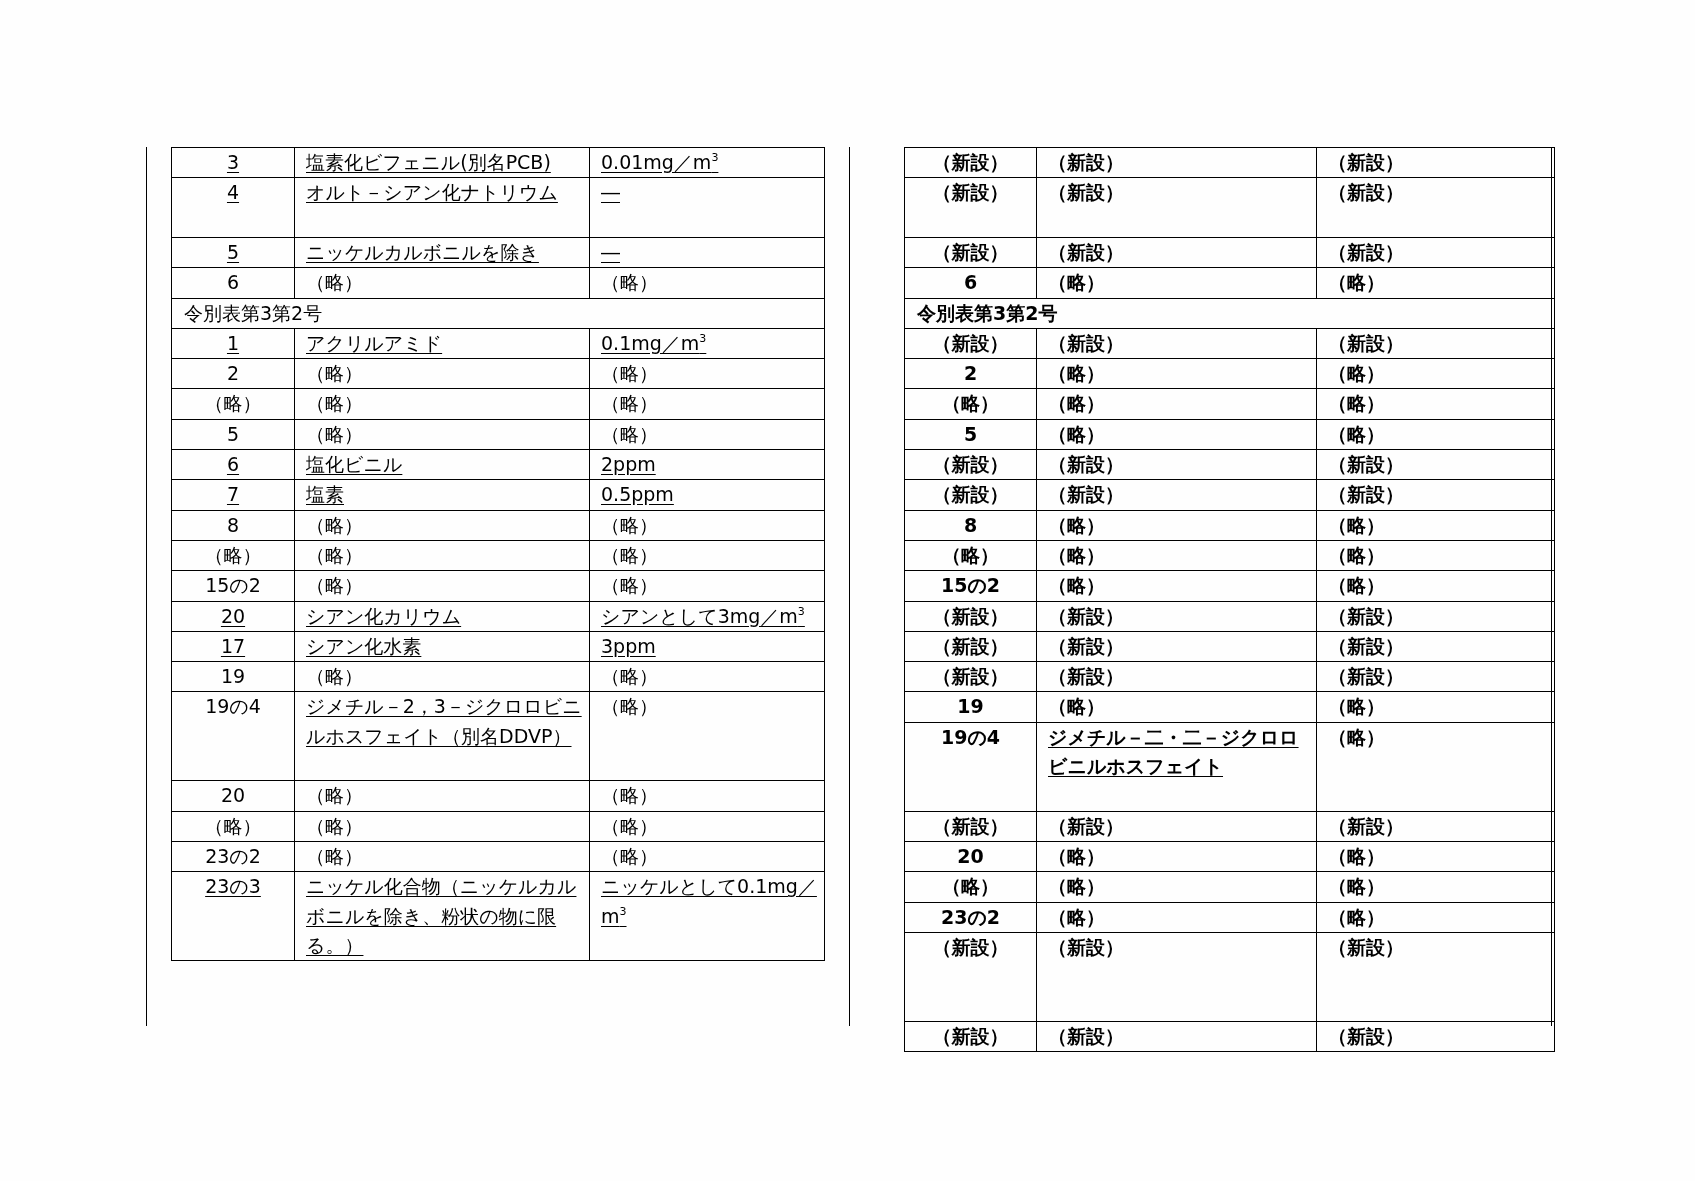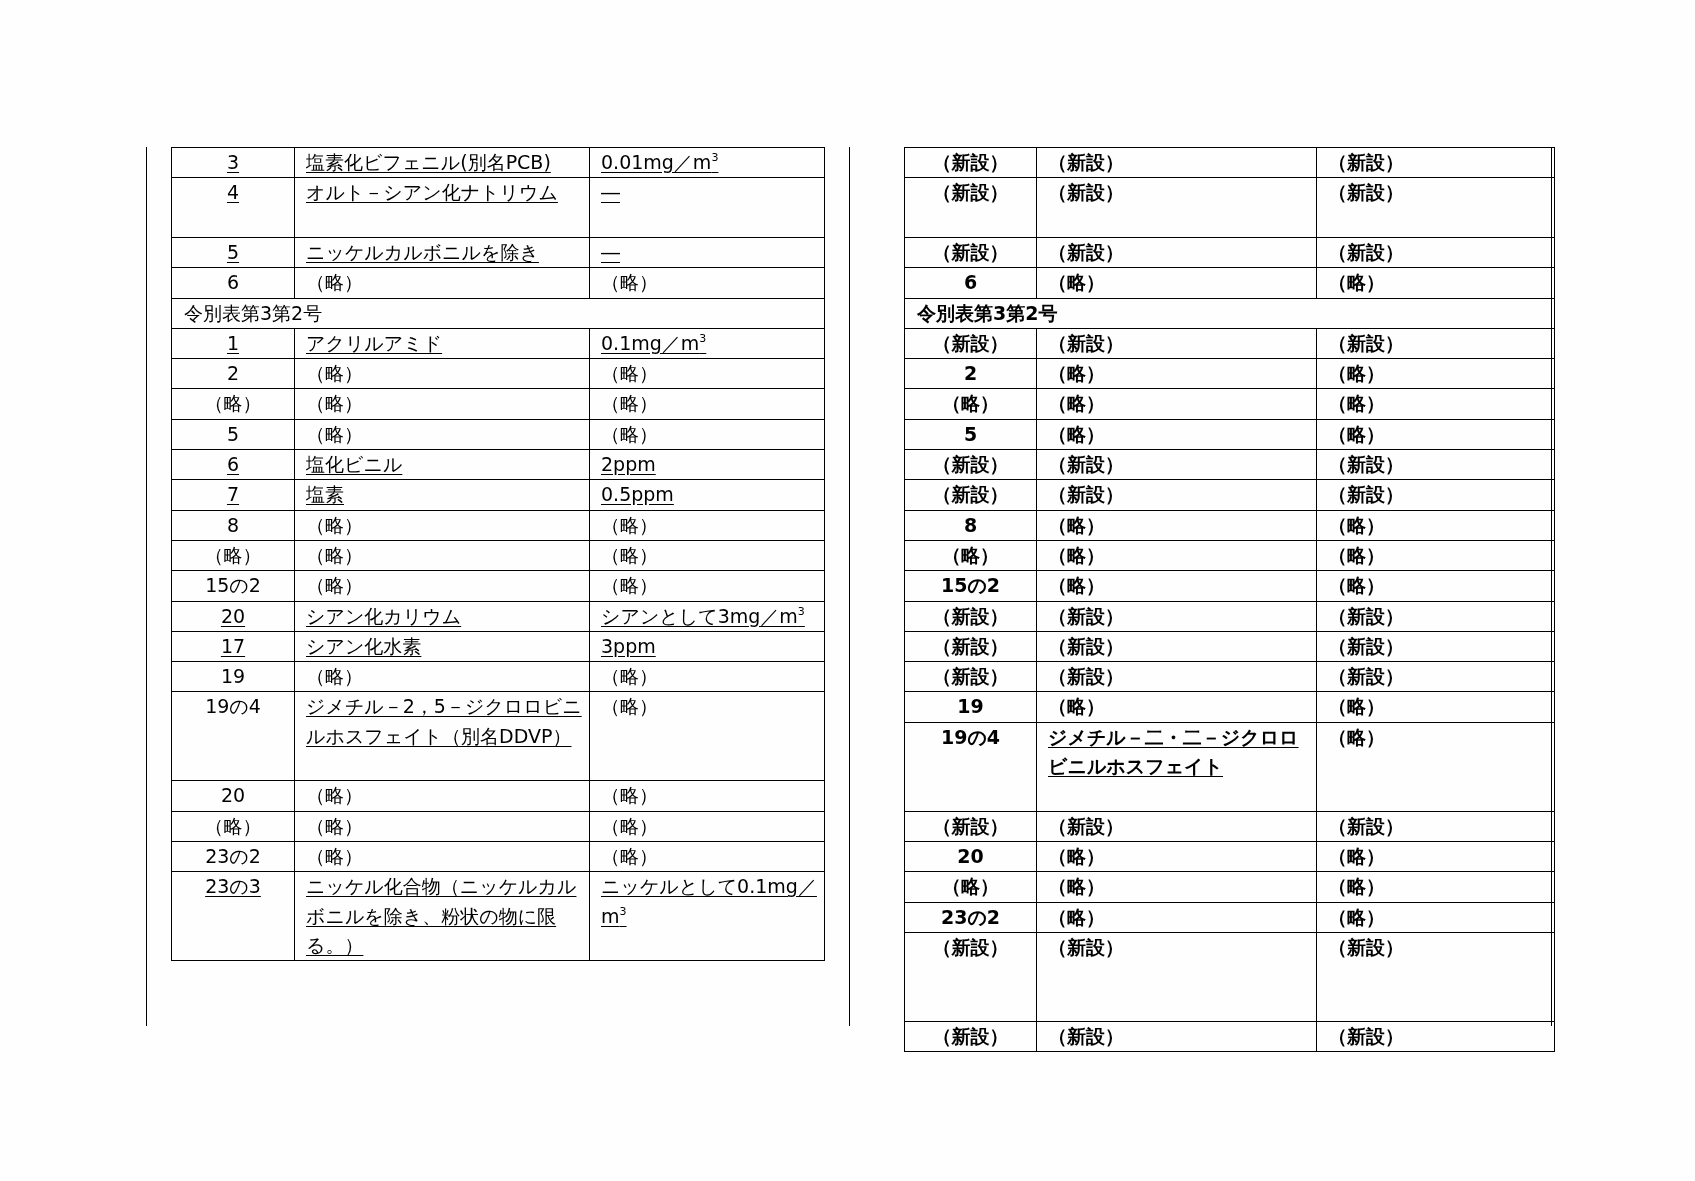--- a/index.html
+++ b/index.html
@@ -111,21 +111,21 @@
         <td><span class="u">シアン化水素</span></td>
         <td><span class="u"><span>3ppm</span></span></td>
       </tr>
       <tr>
         <td class="num"><span>19</span></td>
         <td><span>（略）</span></td>
         <td><span><span>（略）</span></span></td>
       </tr>
       <tr class="h3">
         <td class="num"><span>19の4</span></td>
-        <td><span class="u">ジメチル－2，5－ジクロロビニルホスフェイト（別名DDVP）</span></td>
+        <td><span class="u">ジメチル－2，3－ジクロロビニルホスフェイト（別名DDVP）</span></td>
         <td><span><span>（略）</span></span></td>
       </tr>
       <tr>
         <td class="num"><span>20</span></td>
         <td><span>（略）</span></td>
         <td><span><span>（略）</span></span></td>
       </tr>
       <tr>
         <td class="num"><span>（略）</span></td>
         <td><span>（略）</span></td>

